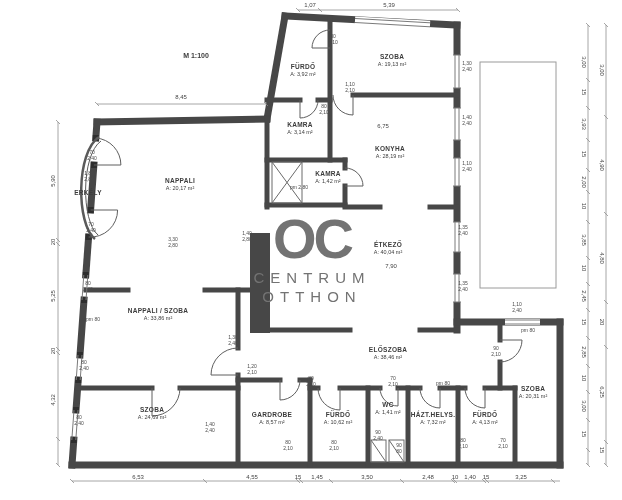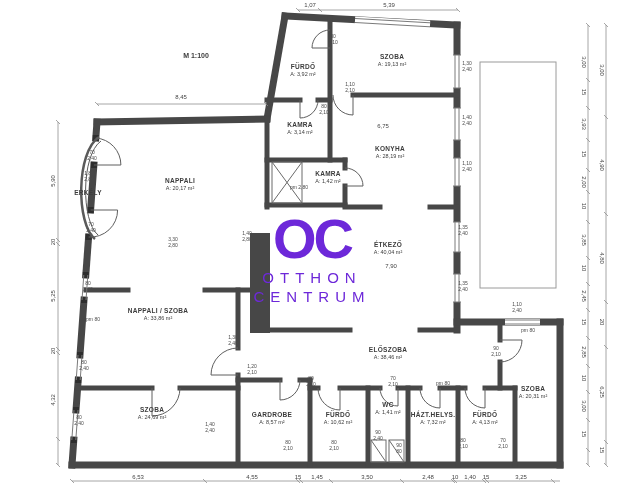--- a/index.html
+++ b/index.html
@@ -8,21 +8,21 @@
   .canvas svg{position:absolute;left:0;top:0;}
   .labels{position:absolute;left:0;top:0;width:622px;height:500px;pointer-events:none;}
   .room-label{position:absolute;transform:translate(-50%,-50%);text-align:center;
               color:#3c3c3c;white-space:nowrap;}
   .room-name{font-size:6.5px;font-weight:bold;letter-spacing:.3px;}
   .room-area{font-size:5.5px;margin-top:.5px;}
   .dim-label{position:absolute;font-size:6px;color:#454545;white-space:nowrap;}
   .tag-label{position:absolute;font-size:5px;line-height:1.15;color:#4a4a4a;
              transform:translate(-50%,-50%);text-align:center;white-space:nowrap;}
   .watermark{position:absolute;left:312px;top:258px;transform:translate(-50%,-50%);
-             text-align:center;color:#6d28d9;pointer-events:none;}
+             text-align:center;color:#737373;pointer-events:none;}
   .wm-logo{font-size:56px;font-weight:bold;letter-spacing:-3px;line-height:1;}
   .wm-line{font-size:15px;letter-spacing:6px;margin-top:2px;}
   .scale-label{position:absolute;left:196px;top:55px;transform:translate(-50%,-50%);
                font-size:7px;font-weight:bold;color:#3c3c3c;}
 </style>
 </head>
 <body>
 
 <div class="canvas">
 
@@ -153,22 +153,22 @@
                M95,102l4,4 M264,102l4,4
                M586,23l4,4 M586,78l4,4 M586,106l4,4 M586,138l4,4 M586,168l4,4 M586,190l4,4
                M586,220l4,4 M586,256l4,4 M586,282l4,4 M586,308l4,4 M586,336l4,4 M586,364l4,4
                M586,390l4,4 M586,418l4,4 M586,448l4,4 M586,463l4,4
                M604,23l4,4 M604,115l4,4 M604,212l4,4 M604,300l4,4 M604,345l4,4 M604,440l4,4 M604,463l4,4"></path>
     </g>
   </svg>
 
   <div class="watermark">
     <div class="wm-logo">OC</div>
+    <div class="wm-line">CENTRUM</div>
     <div class="wm-line">OTTHON</div>
-    <div class="wm-line">CENTRUM</div>
   </div>
 
   <div class="scale-label">M 1:100</div>
 
   <div class="labels">
       <div class="room-label" style="left: 303px; top: 70px;">
         <div class="room-name">FÜRDŐ</div>
         <div class="room-area">A: 3,92 m²</div>
       </div>
       <div class="room-label" style="left: 392px; top: 60px;">

